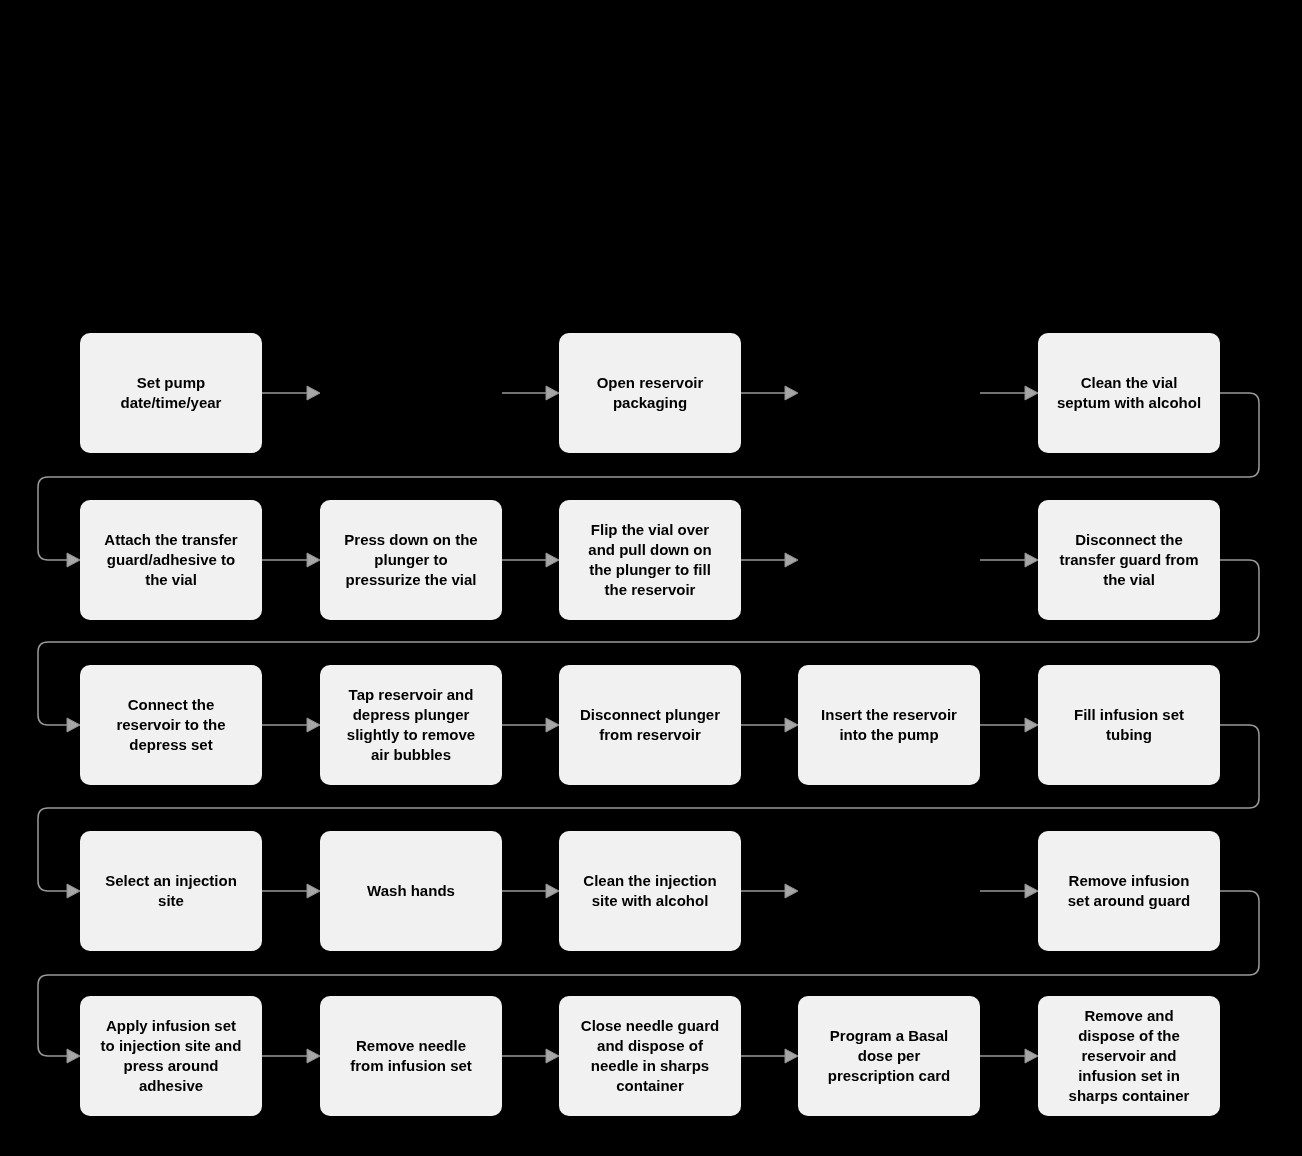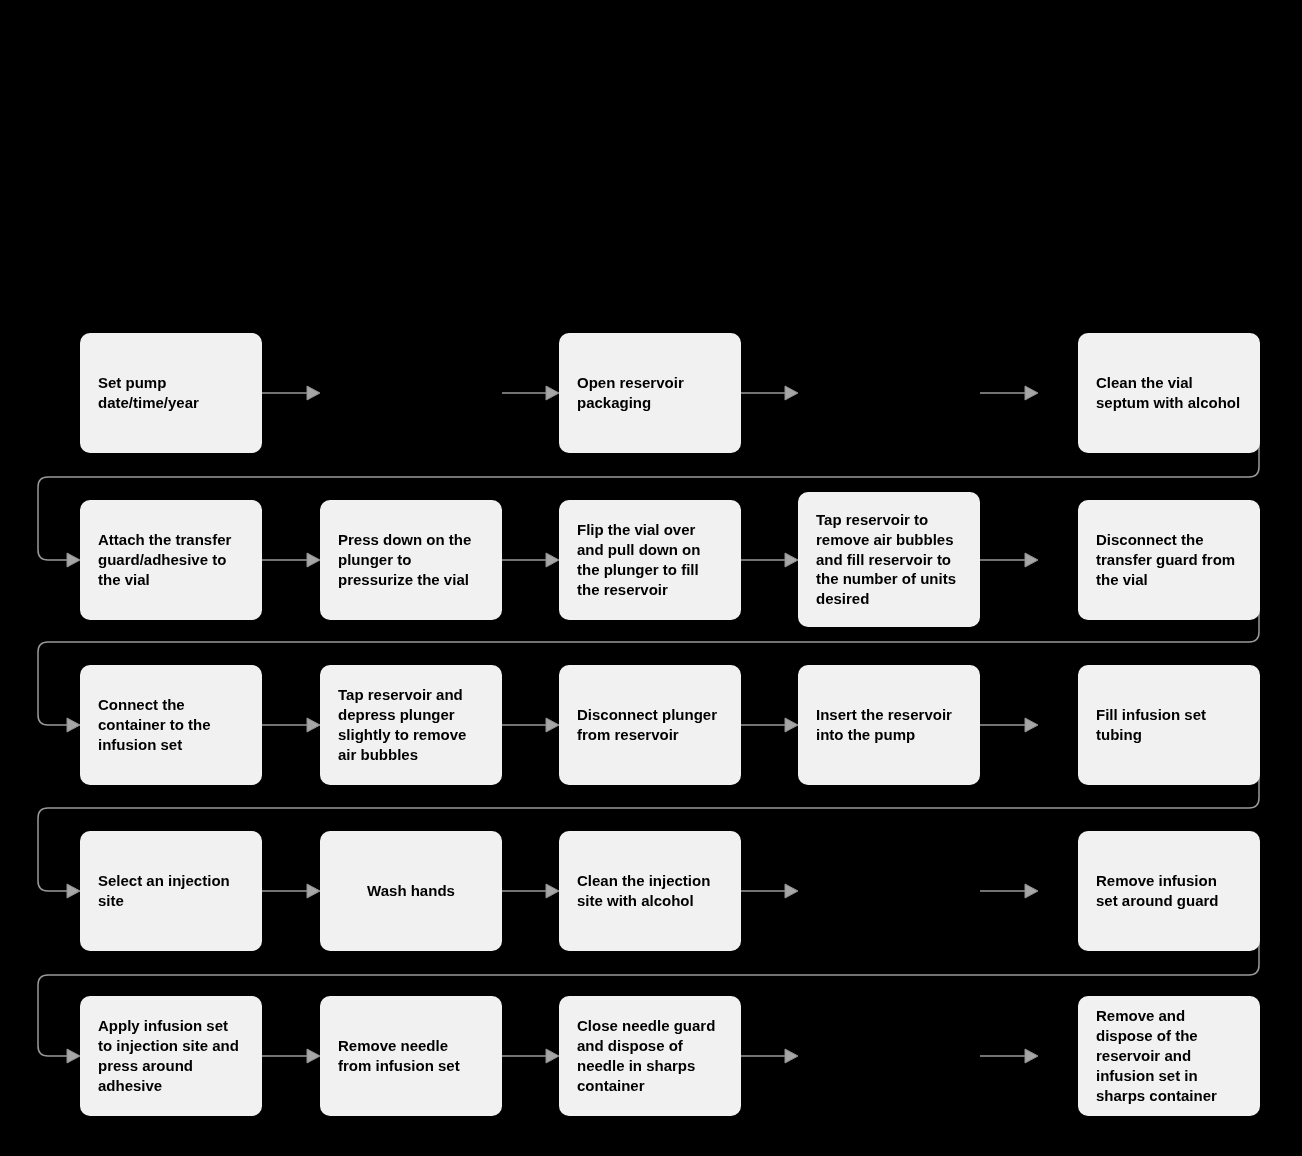--- a/index.html
+++ b/index.html
@@ -28,30 +28,31 @@
   }
   .node {
     position: absolute;
     width: 182px;
     height: 120px;
     background: #f1f1f1;
     border-radius: 10px;
     display: flex;
     align-items: center;
     justify-content: center;
+    text-align: center;
     padding: 6px 18px;
     box-sizing: border-box;
     color: #000000;
     font-size: 15px;
     font-weight: bold;
     line-height: 1.33;
   }
   
   .c1 { left: 80px; }  .c2 { left: 320px; } .c3 { left: 559px; }
-  .c4 { left: 798px; } .c5 { left: 1038px; margin-left: 40px; }
+  .c4 { left: 798px; } .c5 { left: 1038px; }
   
   .r1 { top: 333px; } .r2 { top: 500px; } .r3 { top: 665px; }
   .r4 { top: 831px; } .r5 { top: 996px; }
   
   .tall { top: 492px; height: 135px; }
 </style>
 </head>
 <body>
 
 <div class="stage">
@@ -134,32 +135,32 @@
     </g>
   </svg>
 
   <div class="node r1 c1">Set pump date/time/year</div>
   <div class="node r1 c3">Open reservoir packaging</div>
   <div class="node r1 c5">Clean the vial septum with alcohol</div>
 
   <div class="node r2 c1">Attach the transfer guard/adhesive to the vial</div>
   <div class="node r2 c2">Press down on the plunger to pressurize the vial</div>
   <div class="node r2 c3">Flip the vial over and pull down on the plunger to fill the reservoir</div>
-  <div class="node tall c4">Tap reservoir to remove air bubbles and fill reservoir to the number of units desired</div>
   <div class="node r2 c5">Disconnect the transfer guard from the vial</div>
 
-  <div class="node r3 c1">Connect the container to the infusion set</div>
+  <div class="node r3 c1">Connect the reservoir to the depress set</div>
   <div class="node r3 c2">Tap reservoir and depress plunger slightly to remove air bubbles</div>
   <div class="node r3 c3">Disconnect plunger from reservoir</div>
   <div class="node r3 c4">Insert the reservoir into the pump</div>
   <div class="node r3 c5">Fill infusion set tubing</div>
 
   <div class="node r4 c1">Select an injection site</div>
   <div class="node r4 c2">Wash hands</div>
   <div class="node r4 c3">Clean the injection site with alcohol</div>
   <div class="node r4 c5">Remove infusion set around guard</div>
 
   <div class="node r5 c1">Apply infusion set to injection site and press around adhesive</div>
   <div class="node r5 c2">Remove needle from infusion set</div>
   <div class="node r5 c3">Close needle guard and dispose of needle in sharps container</div>
+  <div class="node r5 c4">Program a Basal dose per prescription card</div>
   <div class="node r5 c5">Remove and dispose of the reservoir and infusion set in sharps container</div>
 
 </div>
 
 </body></html>

